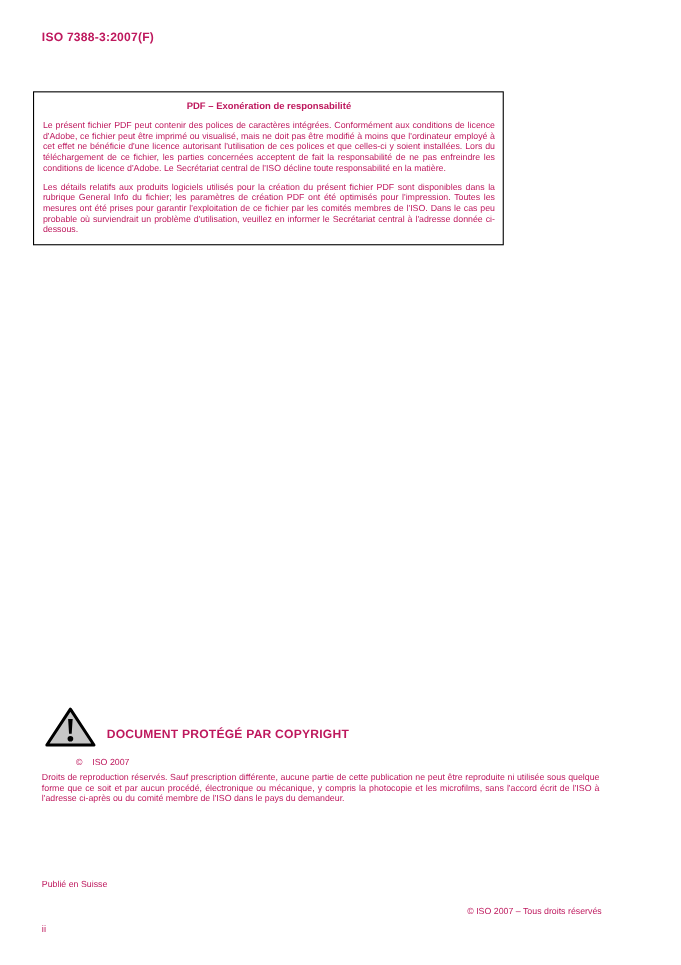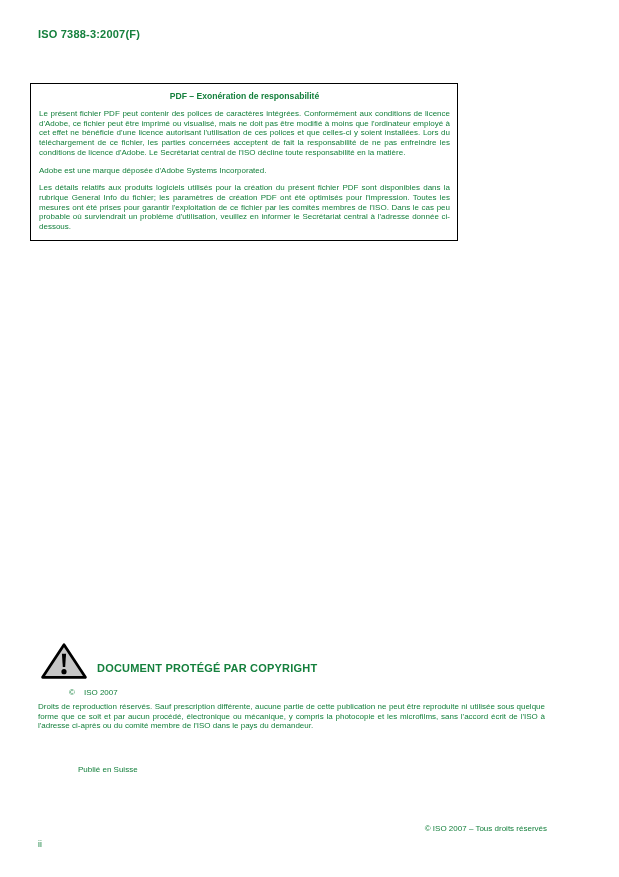--- a/index.html
+++ b/index.html
@@ -6,21 +6,21 @@
     margin: 0;
     padding: 0;
     background: #ffffff;
   }
   .page {
     position: relative;
     width: 619px;
     height: 877px;
     background: #ffffff;
     font-family: "Liberation Sans", sans-serif;
-    color: #15803d;
+    color: #be185d;
     overflow: hidden;
   }
   .doc-header {
     position: absolute;
     left: 38px;
     top: 28px;
     font-size: 11px;
     font-weight: bold;
     letter-spacing: 0.2px;
   }
@@ -88,23 +88,22 @@
     top: 738px;
     font-size: 8px;
     line-height: 9.8px;
   }
   .address-line {
     white-space: pre;
   }
   .published-line {
     position: absolute;
     left: 38px;
-    top: 765px;
+    top: 799px;
     font-size: 8px;
-    margin-left: 40px;
   }
   .page-number {
     position: absolute;
     left: 38px;
     top: 839px;
     font-size: 8.5px;
     font-weight: normal;
   }
   .footer-copyright {
     position: absolute;
@@ -116,21 +115,20 @@
 </head>
 <body>
 
 <div class="page">
 
   <div class="doc-header">ISO 7388-3:2007(F)</div>
 
   <div class="disclaimer-box">
     <div class="box-title">PDF – Exonération de responsabilité</div>
     <p class="box-para">Le présent fichier PDF peut contenir des polices de caractères intégrées. Conformément aux conditions de licence d'Adobe, ce fichier peut être imprimé ou visualisé, mais ne doit pas être modifié à moins que l'ordinateur employé à cet effet ne bénéficie d'une licence autorisant l'utilisation de ces polices et que celles-ci y soient installées. Lors du téléchargement de ce fichier, les parties concernées acceptent de fait la responsabilité de ne pas enfreindre les conditions de licence d'Adobe. Le Secrétariat central de l'ISO décline toute responsabilité en la matière.</p>
-    <p class="box-para">Adobe est une marque déposée d'Adobe Systems Incorporated.</p>
     <p class="box-para">Les détails relatifs aux produits logiciels utilisés pour la création du présent fichier PDF sont disponibles dans la rubrique General Info du fichier; les paramètres de création PDF ont été optimisés pour l'impression. Toutes les mesures ont été prises pour garantir l'exploitation de ce fichier par les comités membres de l'ISO. Dans le cas peu probable où surviendrait un problème d'utilisation, veuillez en informer le Secrétariat central à l'adresse donnée ci-dessous.</p>
   </div>
 
   <svg class="warning-triangle" width="48" height="38" viewBox="0 0 56 44">
     <path d="M28 3 L53 41 L3 41 Z" fill="#c6c6c6" stroke="#000000" stroke-width="3.2" stroke-linejoin="round"></path>
     <path d="M25.6 13.5 L30.4 13.5 L29.4 29 L26.6 29 Z" fill="#000000"></path>
     <circle cx="28" cy="34.4" r="3" fill="#000000"></circle>
   </svg>
 
   <div class="copyright-heading">DOCUMENT PROTÉGÉ PAR COPYRIGHT</div>

